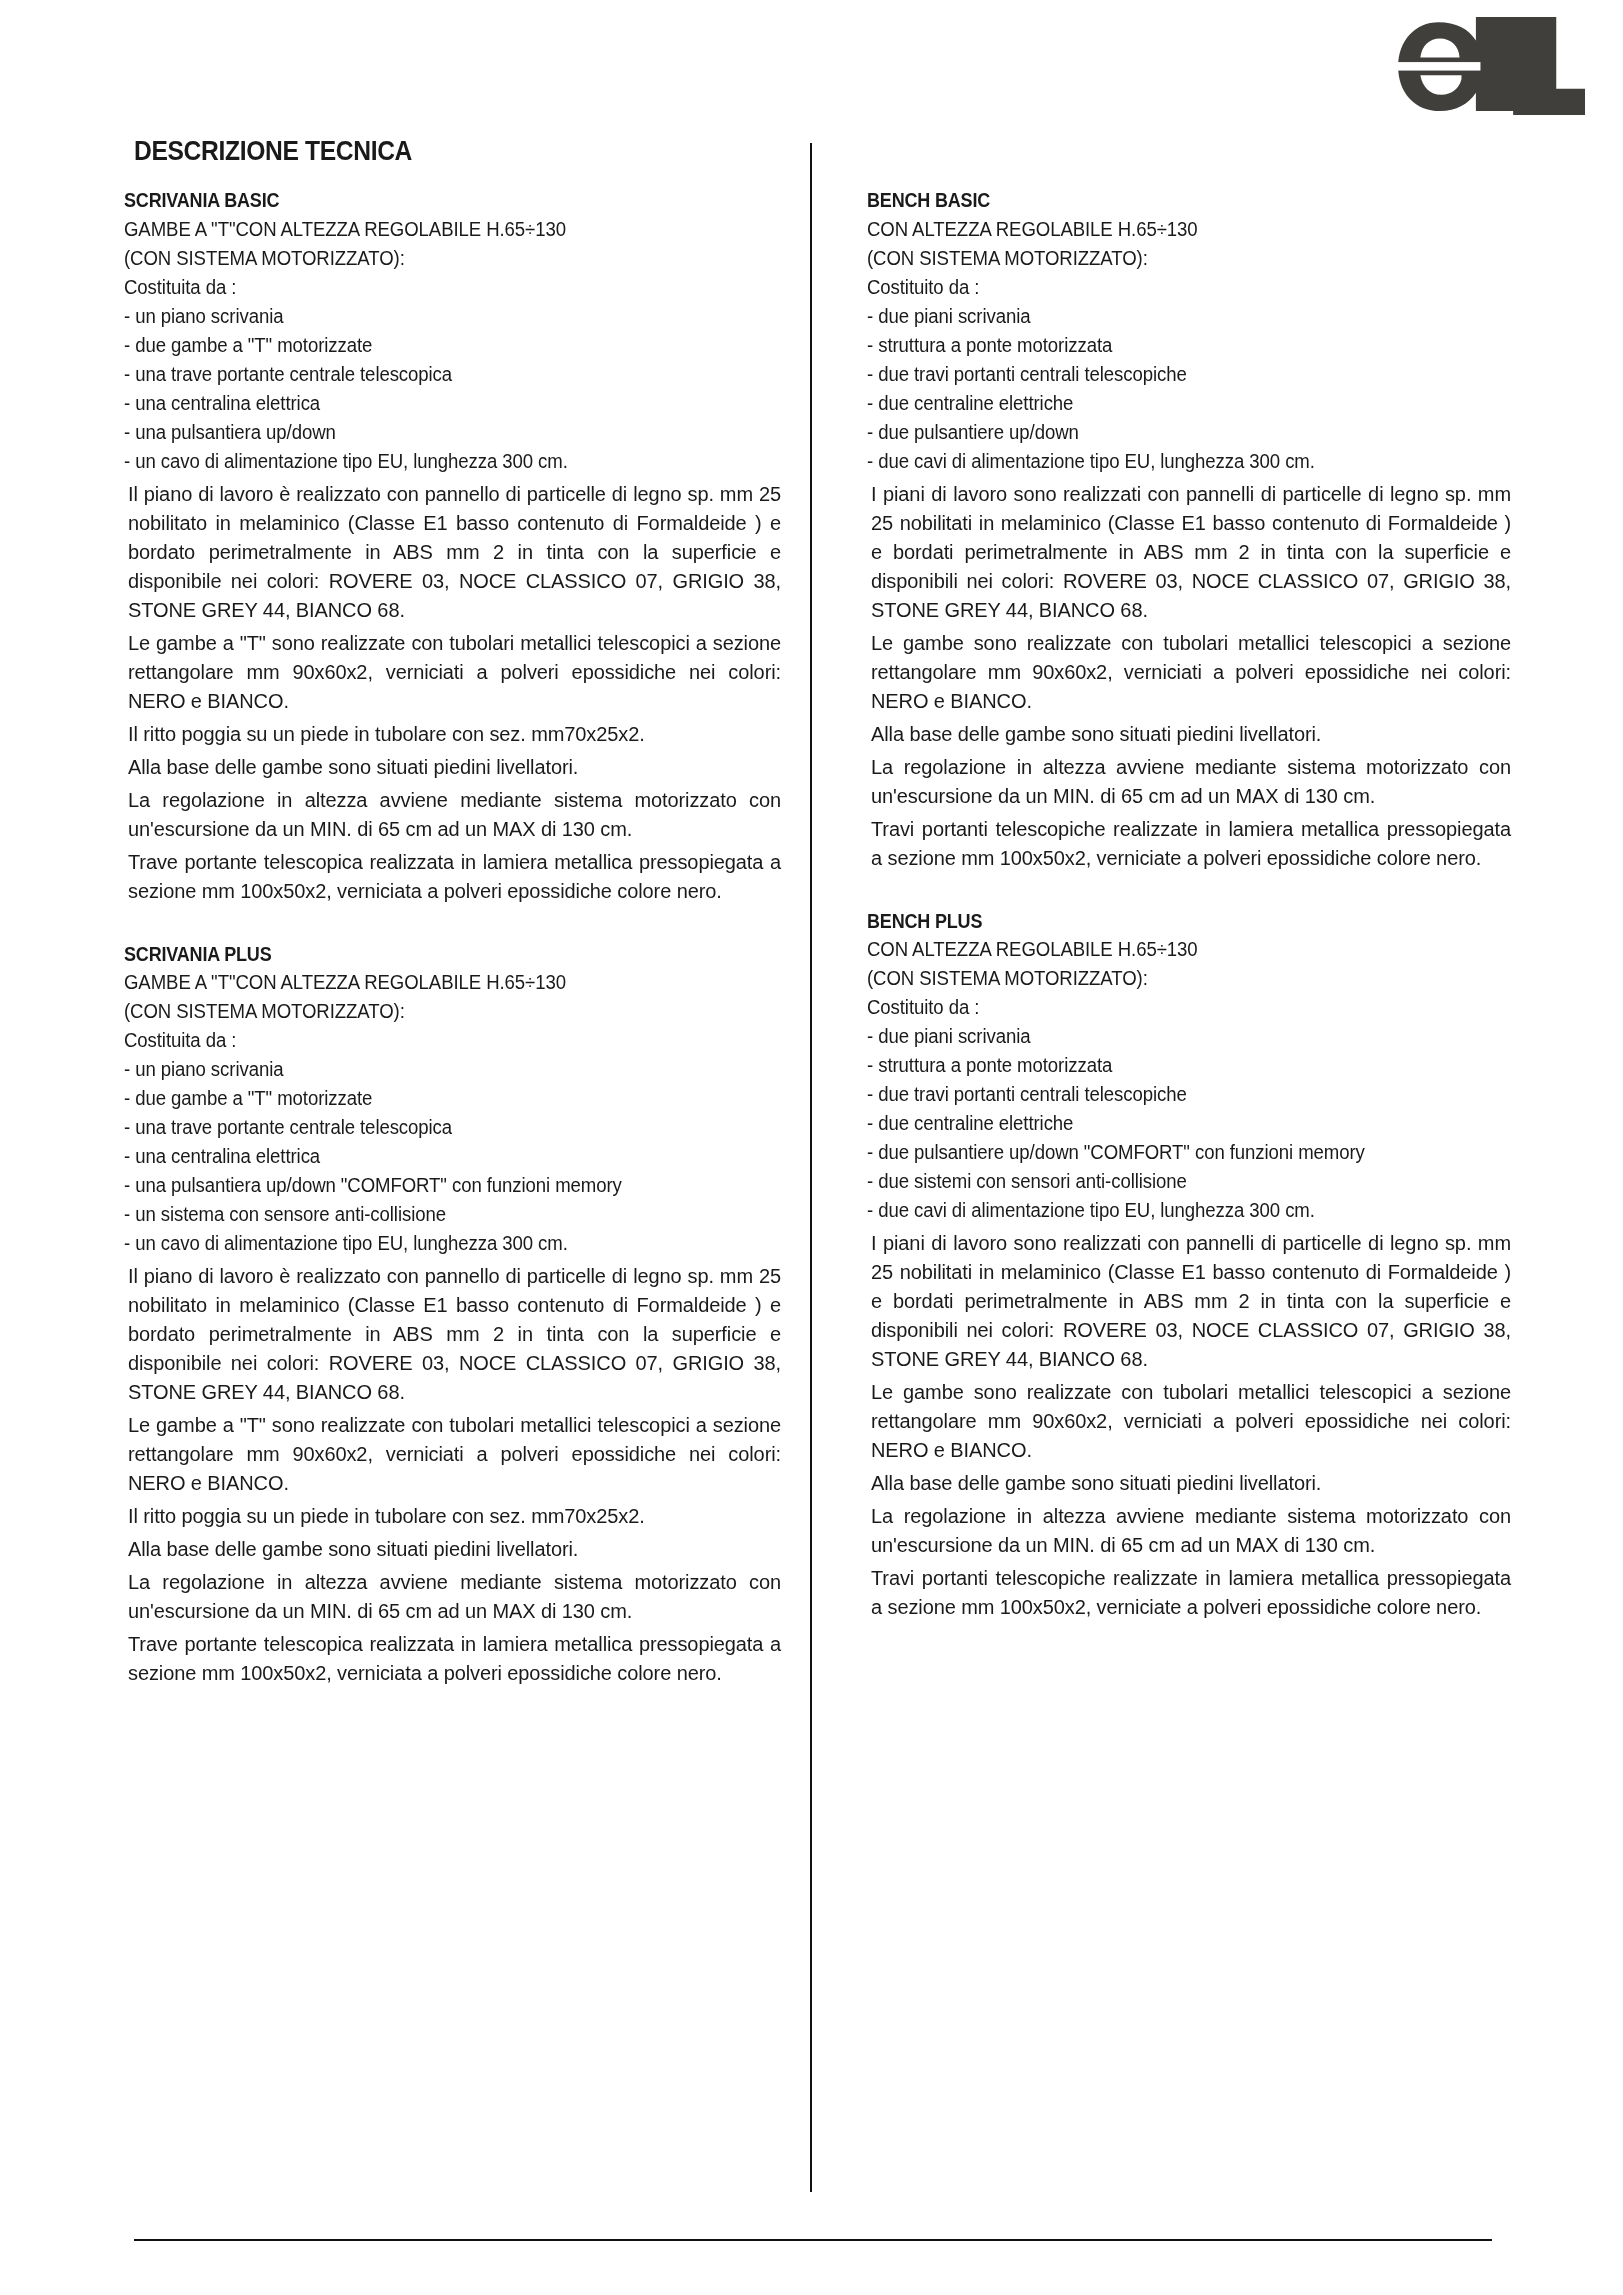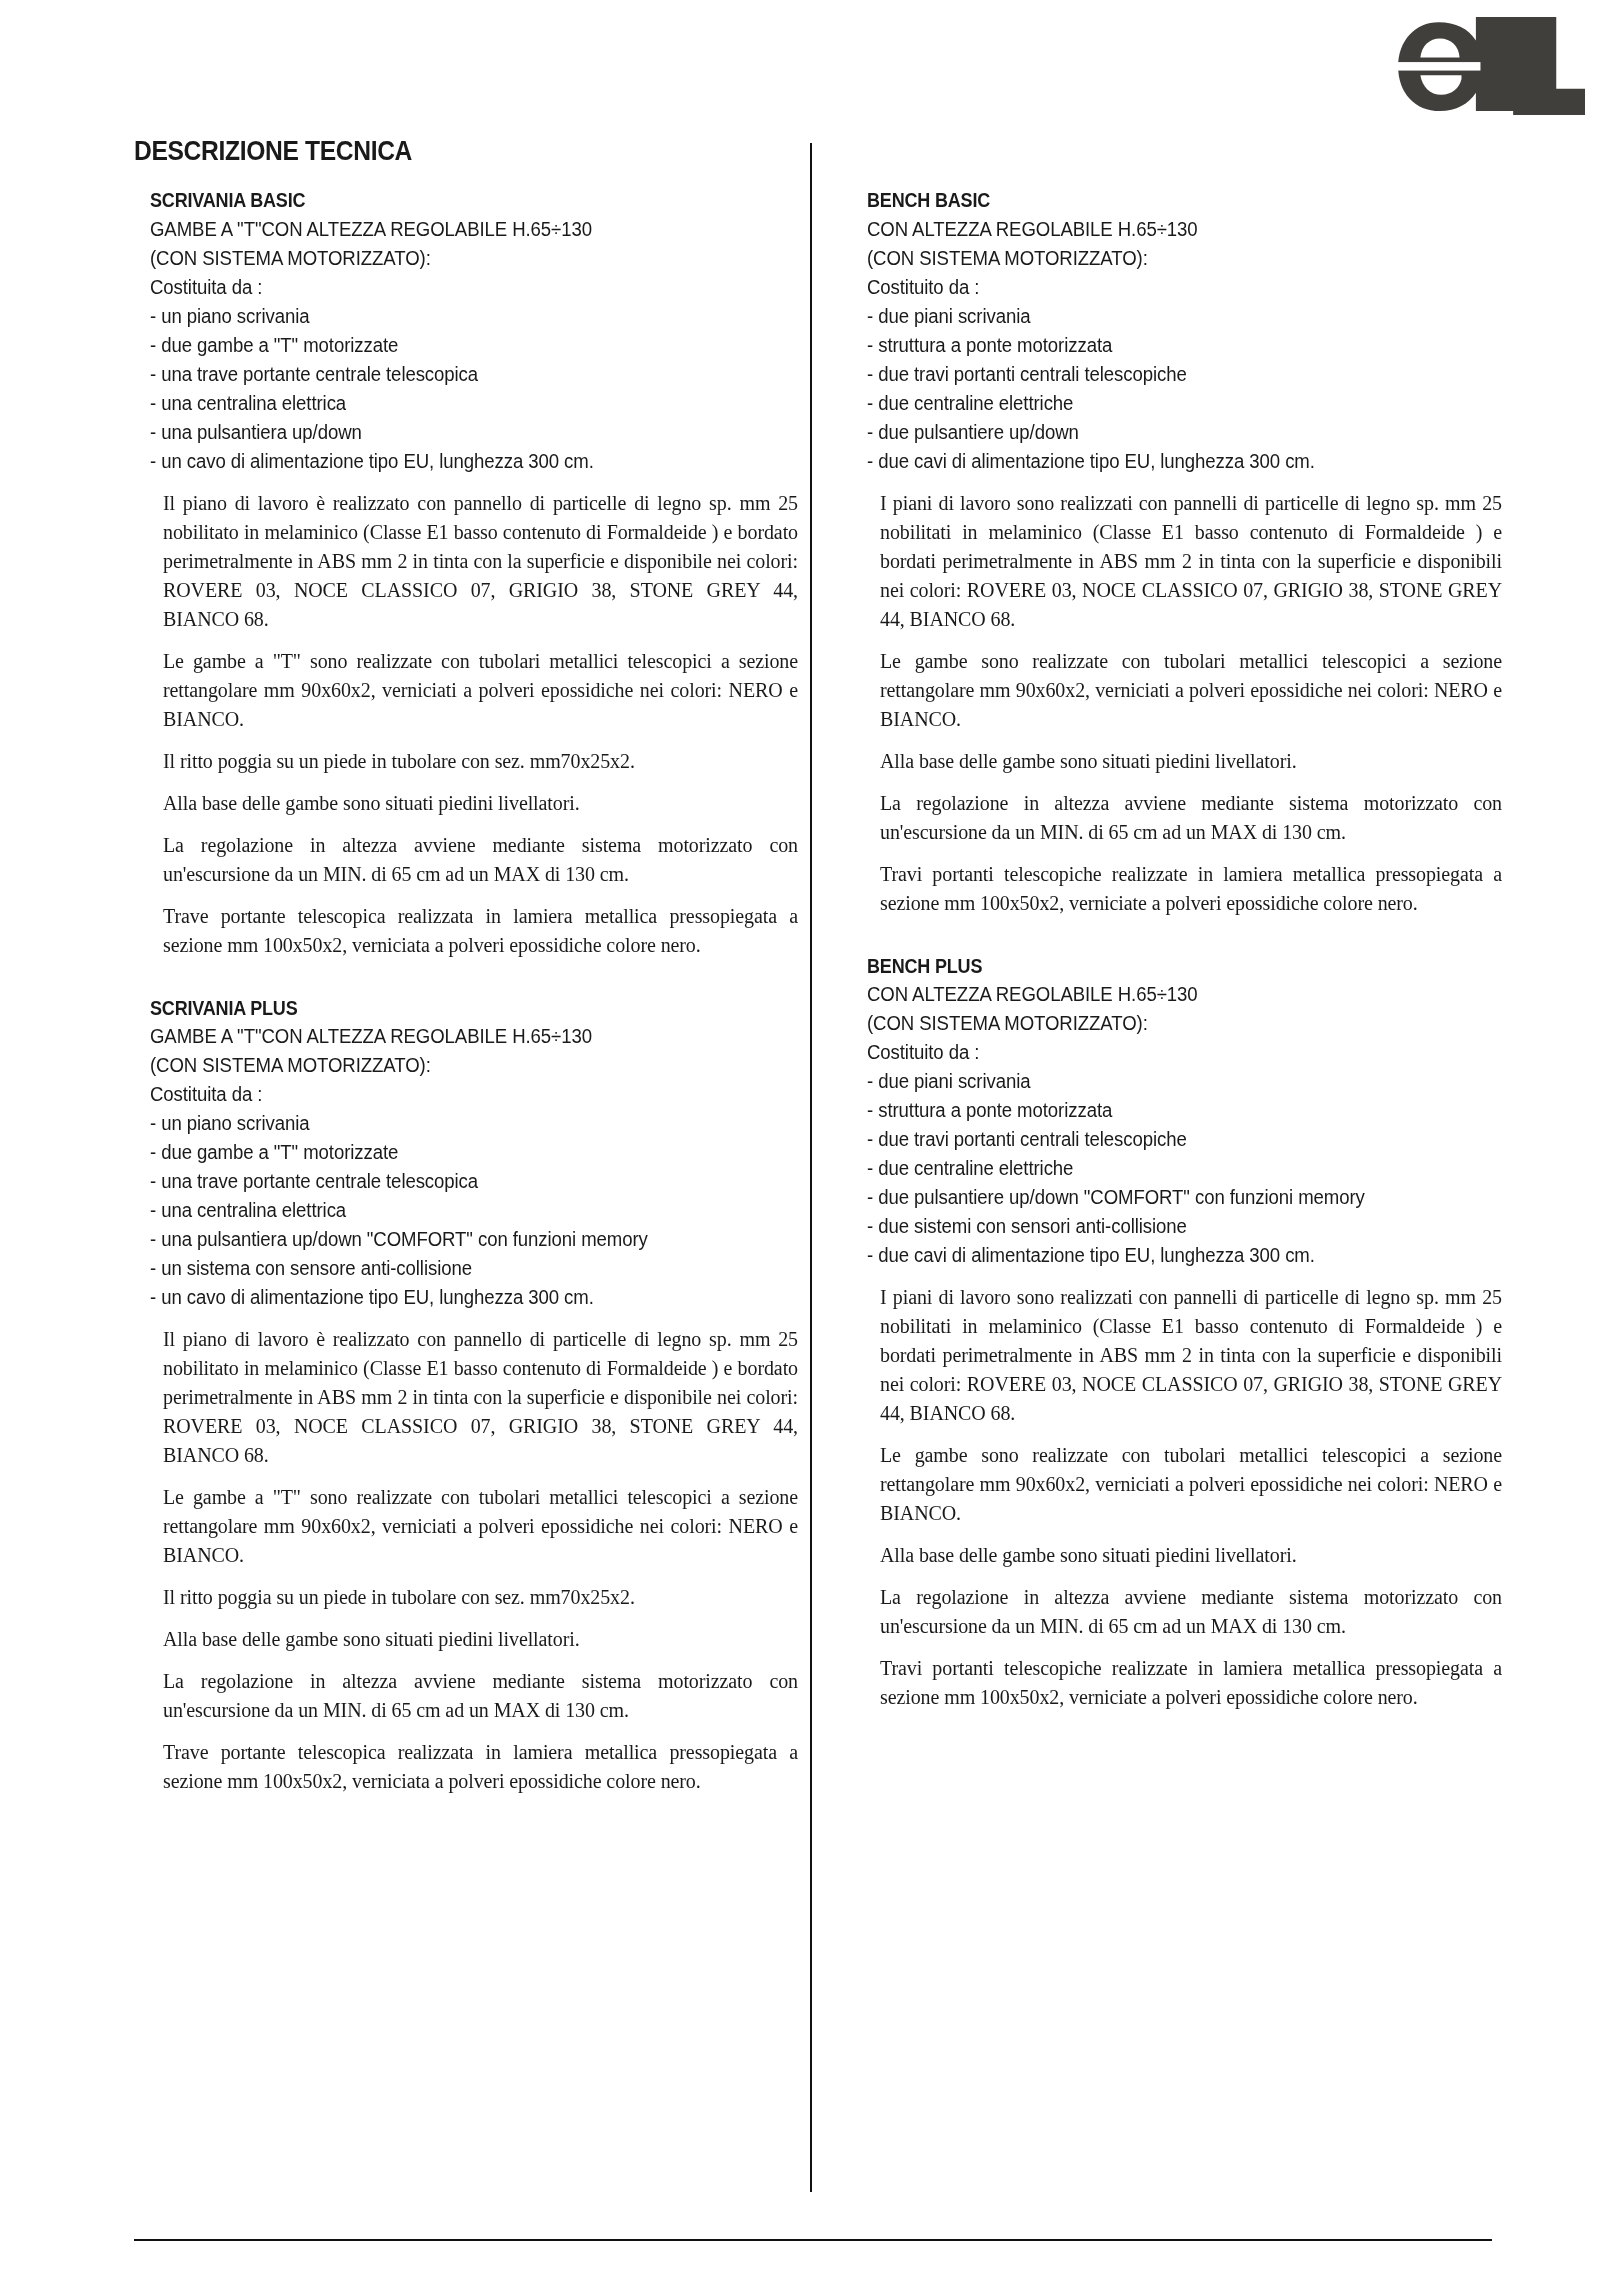--- a/index.html
+++ b/index.html
@@ -60,21 +60,21 @@
     width: 1358px;
     height: 0;
     border-top: 2.6px solid #111111;
   }
 
   
   .col {
     position: absolute;
     top: 189px;
   }
-  .col-left  { left: 150px;  width: 661px; }
+  .col-left  { left: 124px;  width: 661px; }
   .col-right { left: 867px; width: 648px; }
 
   
   .block { margin-bottom: 37px; }
   .block:last-child { margin-bottom: 0; }
 
   .sec-title {
     font-size: 20px;
     font-weight: bold;
     letter-spacing: -0.2px;
@@ -91,26 +91,25 @@
     transform: scaleX(0.93);
     transform-origin: left top;
     white-space: nowrap;
     margin: 0;
   }
 
   .para {
     font-size: 20px;
     line-height: 29px;
     letter-spacing: -0.1px;
-    margin: 13px;
+    margin: 4px;
     text-align: justify;
     text-justify: inter-word;
     -webkit-hyphens: none;
     hyphens: none;
-    font-family: Liberation Serif, serif;
   }
   .para.flow { text-align: justify; }
 </style>
 </head>
 <body>
 
 <div class="page">
 
   <div class="logo">
     <svg viewBox="0 0 300 150" xmlns="http://www.w3.org/2000/svg" aria-hidden="true">

